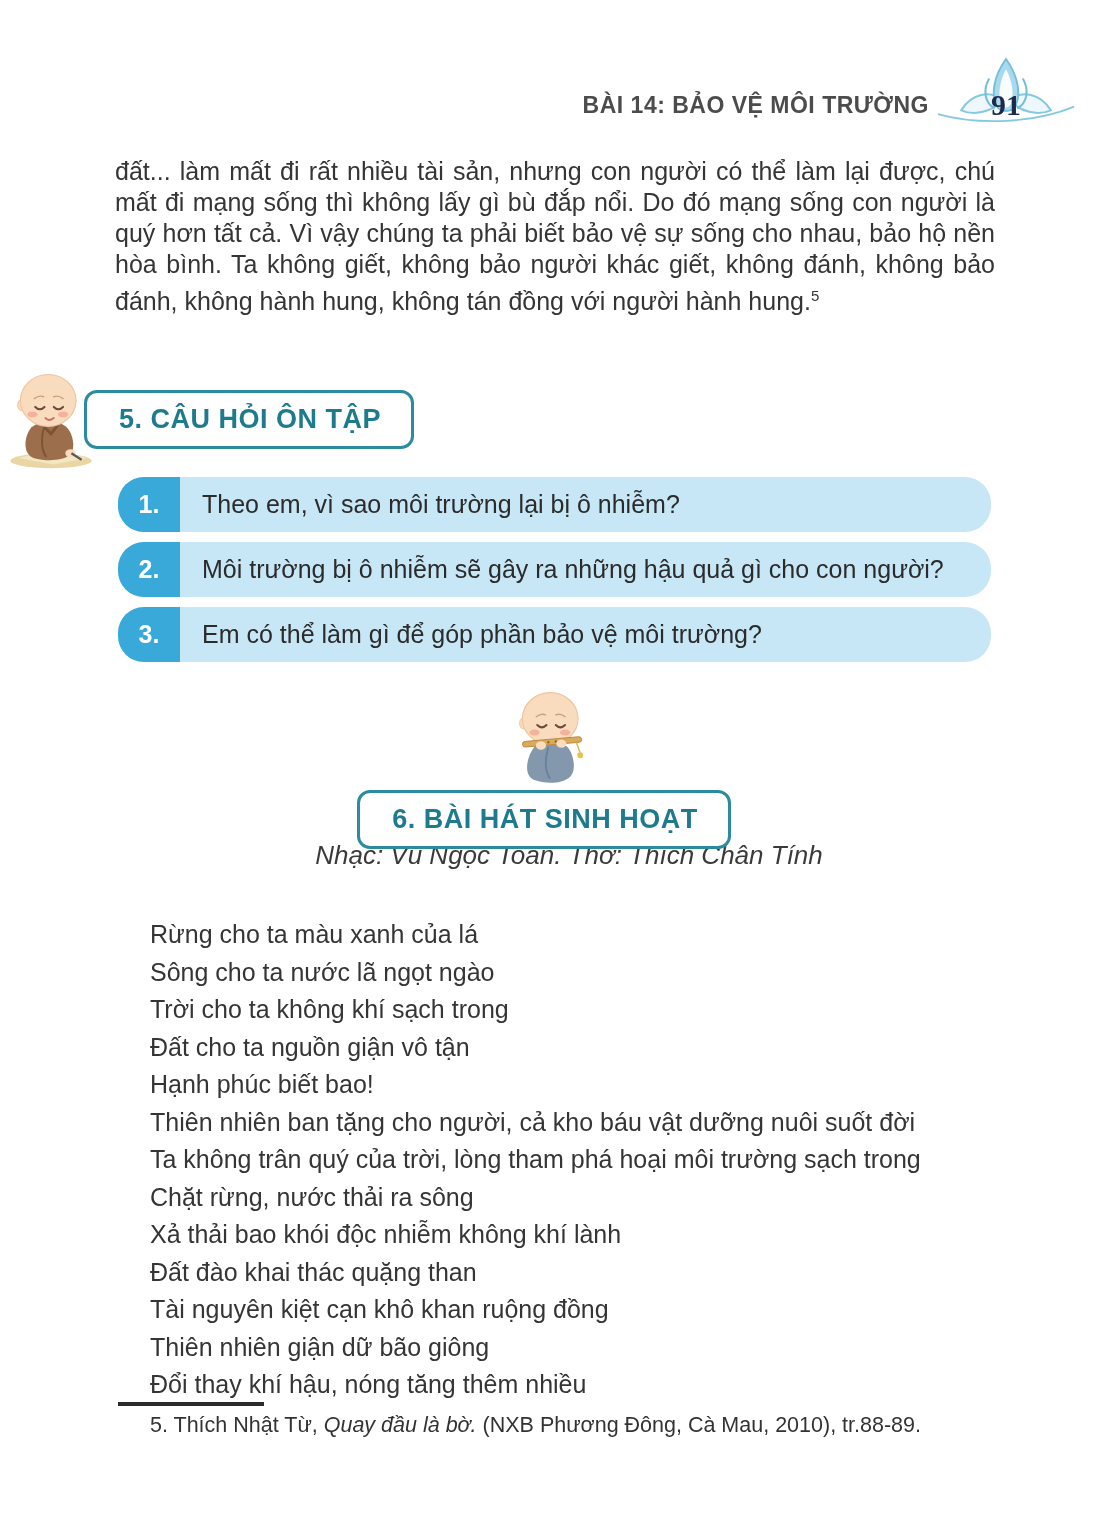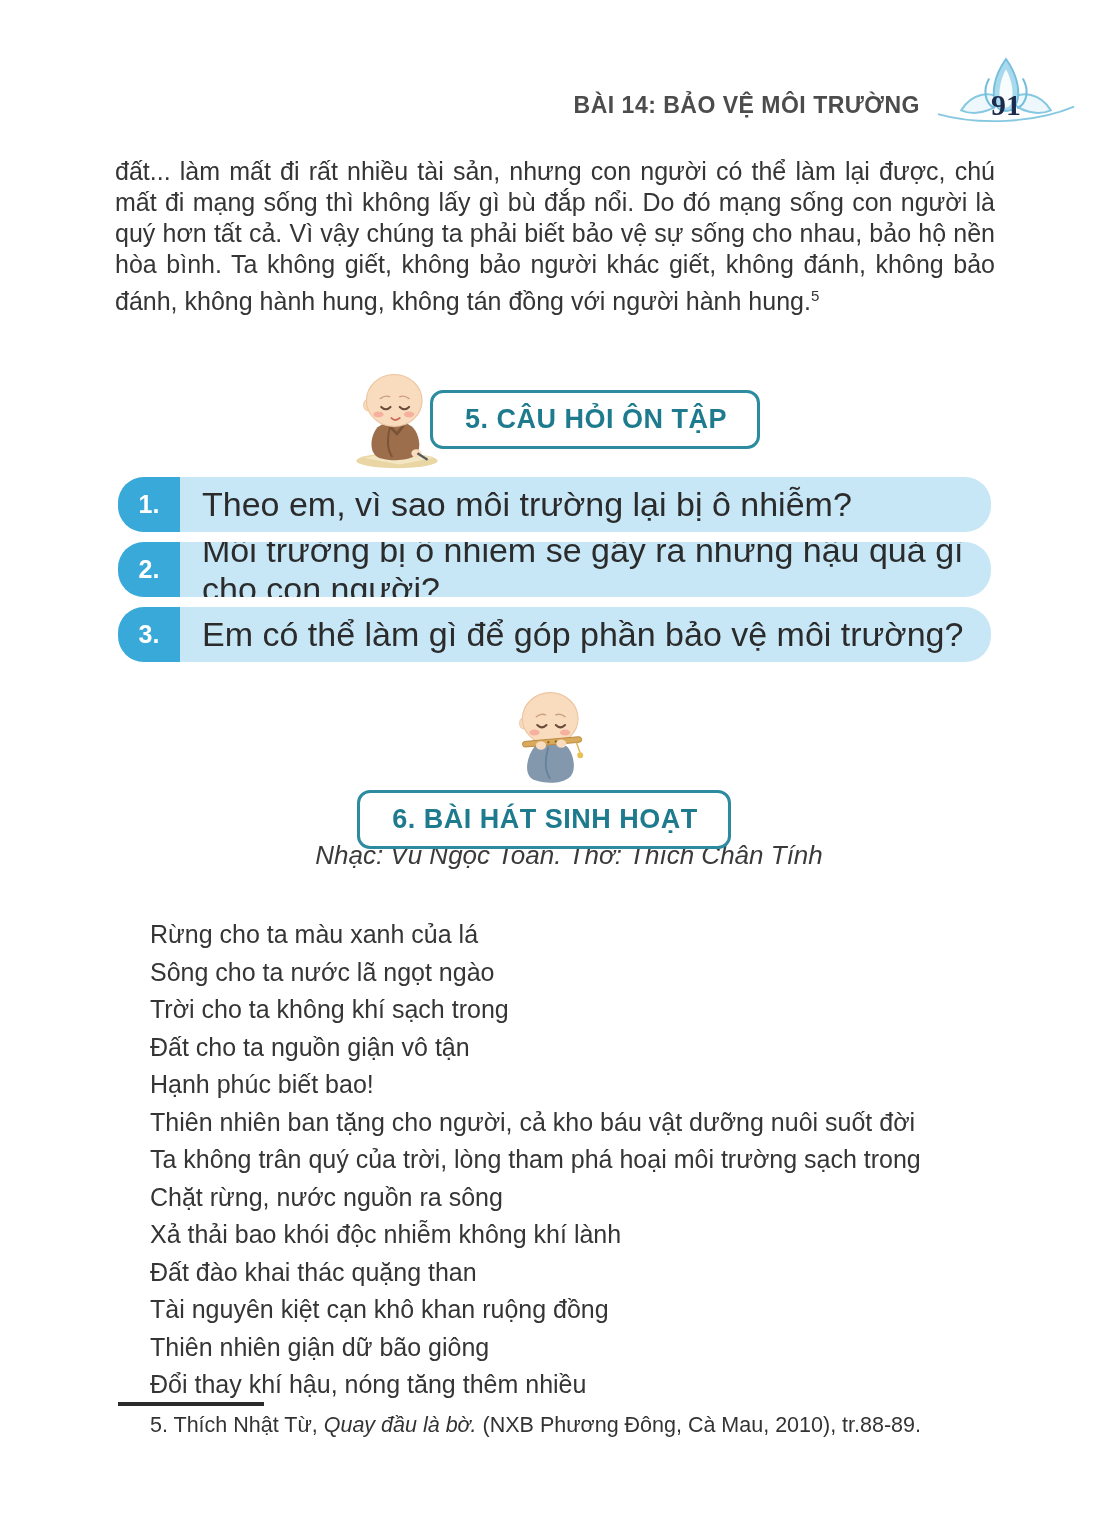--- a/index.html
+++ b/index.html
@@ -8,40 +8,40 @@
     width:1106px;height:1531px;
     background:#ffffff;
     font-family:"Liberation Sans", sans-serif;
     color:#333;
     overflow:hidden;
   }
 
   
   .header{
     position:absolute;top:52px;right:30px;
-    display:flex;align-items:center;gap:16px;
+    display:flex;align-items:center;gap:7px;
   }
   .header-title{
     font-size:23px;font-weight:bold;color:#4c4c4c;
     letter-spacing:0.5px;margin-top:22px;
   }
   .lotus{width:140px;height:84px;}
 
   
   .para{
     position:absolute;left:115px;top:156px;width:880px;
     font-size:25px;line-height:31px;color:#353535;
     text-align:justify;
   }
   .para sup{font-size:15px;}
 
   
   .banner{
     position:absolute;left:0;width:100%;
-    display:flex;justify-content:center;align-items:center;
+    display:flex;align-items:center;
   }
   .banner-monk{width:102px;height:102px;position:relative;z-index:2;flex:0 0 auto;}
   .banner-box{
     background:#ffffff;
     border:3px solid #2d8ba0;
     border-radius:13px;
     padding:11px 30px 11px 32px;
     margin-left:-18px;
     position:relative;z-index:1;
   }
@@ -60,21 +60,21 @@
     border-radius:26px;overflow:hidden;
     background:#c7e7f7;
   }
   .q-num{
     flex:0 0 62px;background:#38a9d8;
     color:#ffffff;font-size:25px;font-weight:bold;
     display:flex;align-items:center;justify-content:center;
   }
   .q-text{
     flex:1;display:flex;align-items:center;
-    padding-left:22px;font-size:34px;color:#2b2b2b;
+    padding-left:22px;font-size:25px;color:#2b2b2b;
   }
 
   
   .song-title{
     position:absolute;left:0;top:800px;width:100%;
     text-align:center;font-size:24px;font-weight:bold;color:#2b2b2b;
     letter-spacing:0.5px;
   }
   .song-credit{
     position:absolute;left:16px;top:840px;width:100%;
@@ -188,21 +188,21 @@
   <div class="song-credit">Nhạc: Vũ Ngọc Toản. Thơ: Thích Chân Tính</div>
 
   <div class="lyrics">
     <div>Rừng cho ta màu xanh của lá</div>
     <div>Sông cho ta nước lã ngọt ngào</div>
     <div>Trời cho ta không khí sạch trong</div>
     <div>Đất cho ta nguồn giận vô tận</div>
     <div>Hạnh phúc biết bao!</div>
     <div>Thiên nhiên ban tặng cho người, cả kho báu vật dưỡng nuôi suốt đời</div>
     <div>Ta không trân quý của trời, lòng tham phá hoại môi trường sạch trong</div>
-    <div>Chặt rừng, nước nguồn ra sông</div>
+    <div>Chặt rừng, nước thải ra sông</div>
     <div>Xả thải bao khói độc nhiễm không khí lành</div>
     <div>Đất đào khai thác quặng than</div>
     <div>Tài nguyên kiệt cạn khô khan ruộng đồng</div>
     <div>Thiên nhiên giận dữ bão giông</div>
     <div>Đổi thay khí hậu, nóng tăng thêm nhiều</div>
   </div>
 
   <div class="fn-rule"></div>
   <div class="footnote"><span>5. Thích Nhật Từ, </span><span class="work">Quay đầu là bờ.</span><span> (NXB Phương Đông, Cà Mau, 2010), tr.88-89.</span></div>
 

